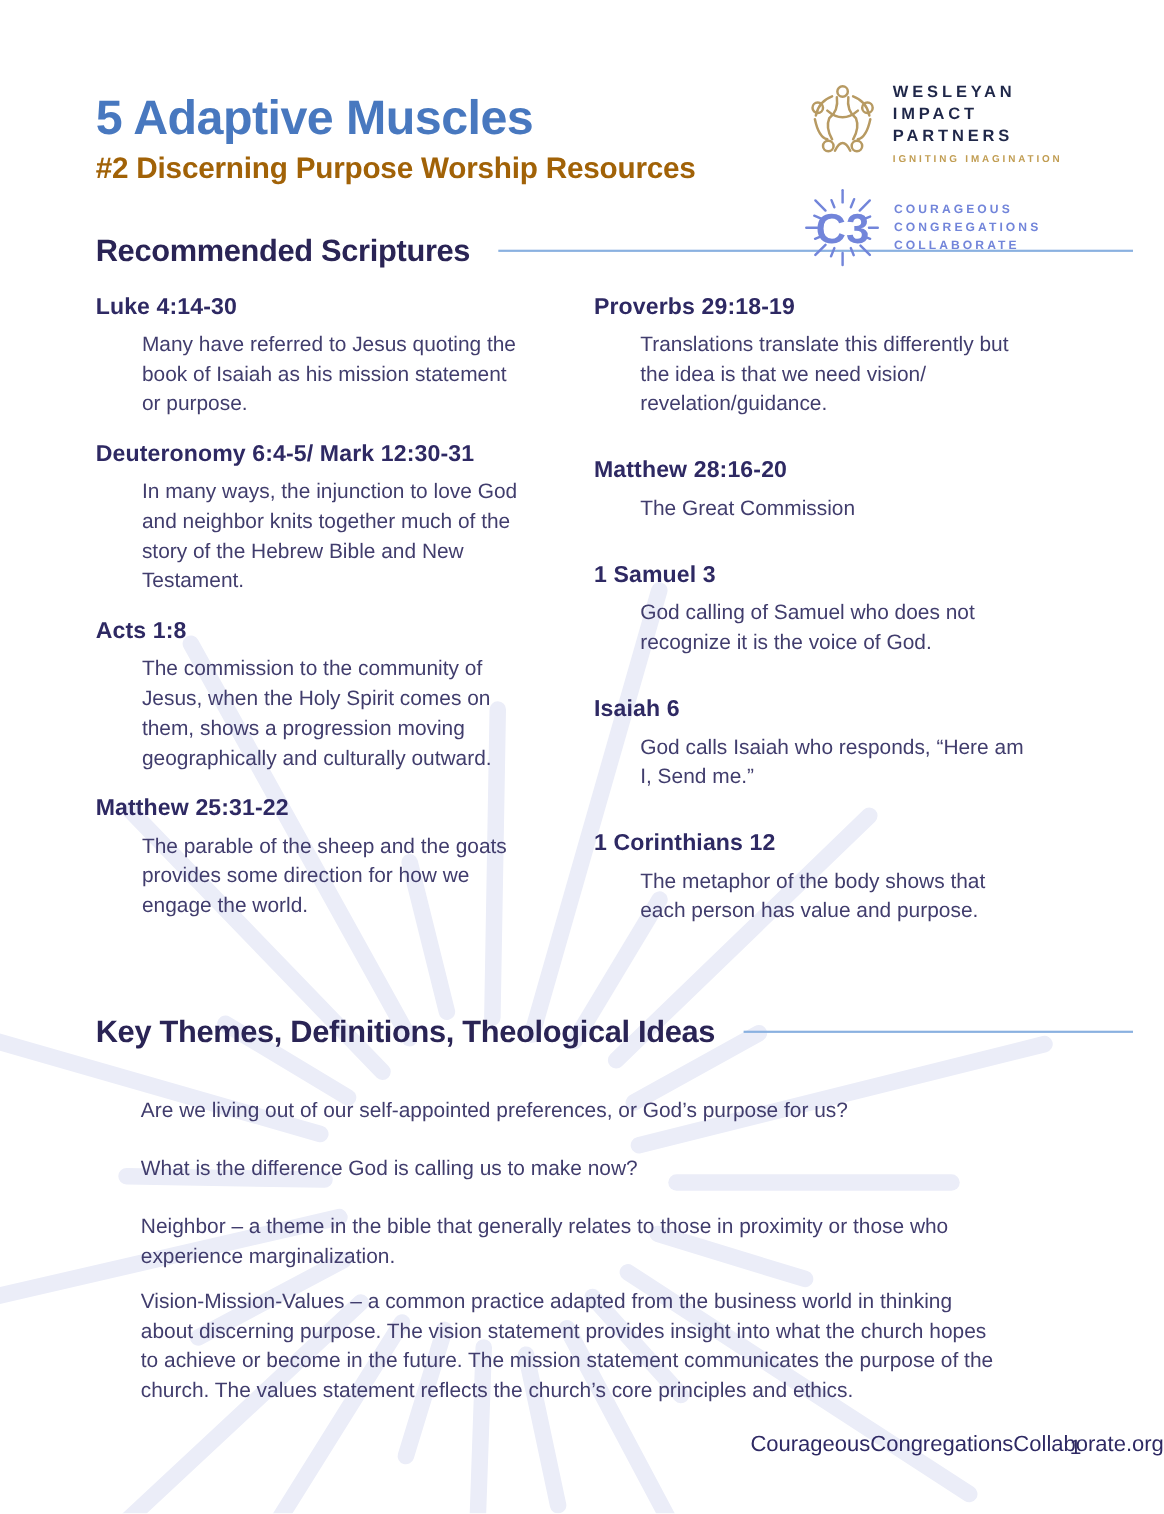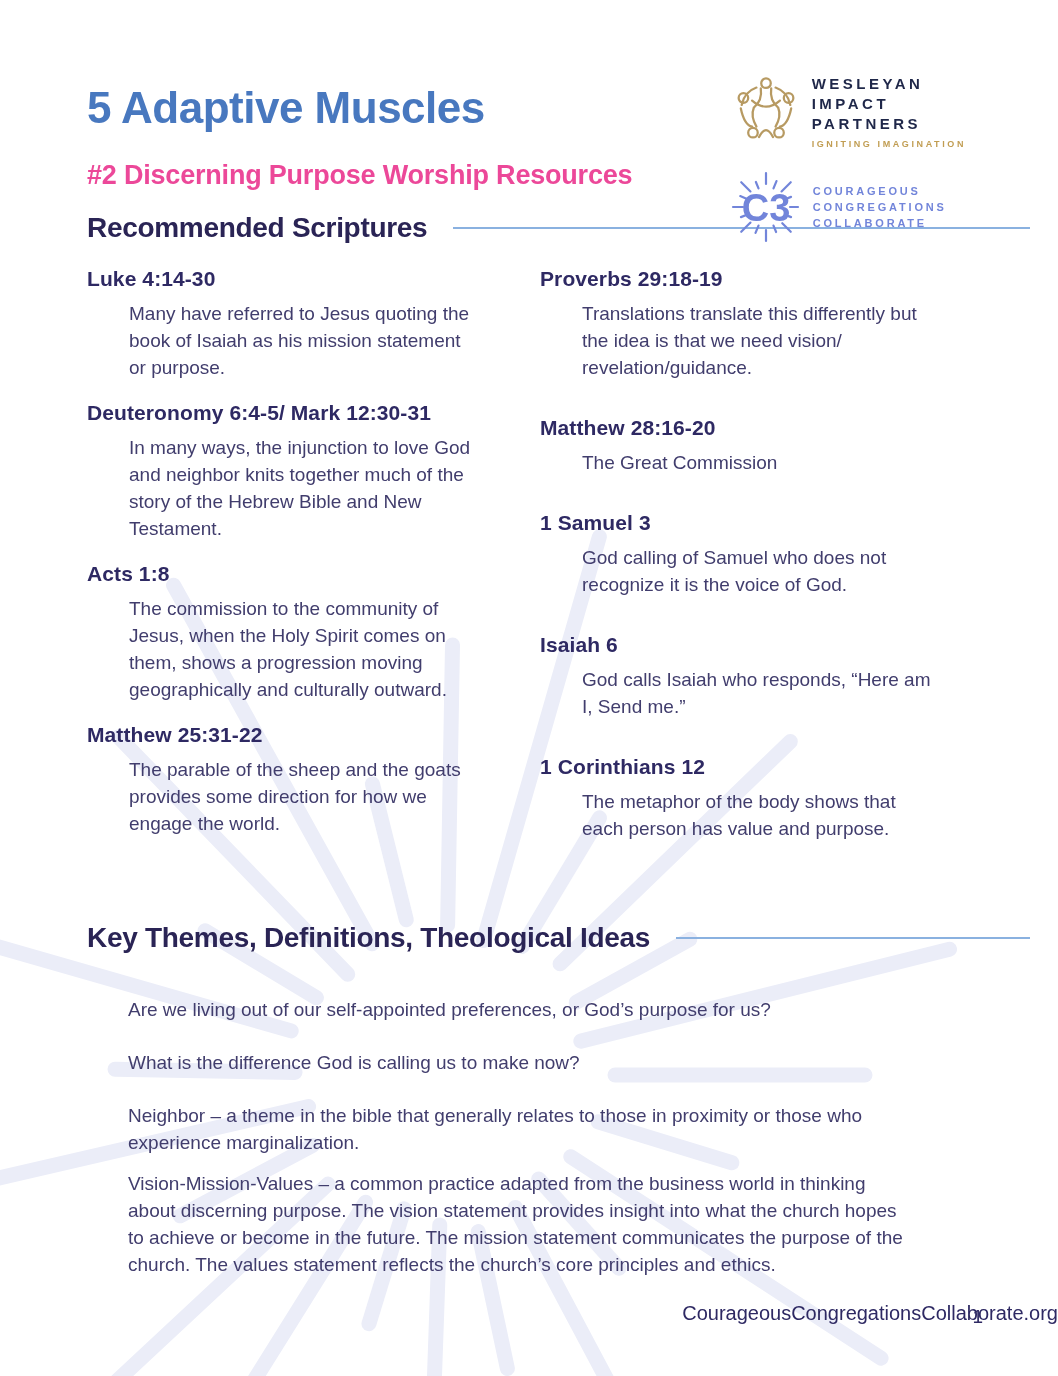--- a/index.html
+++ b/index.html
@@ -18,21 +18,21 @@
     position: absolute; left: 0; top: 0; width: 1058px; height: 1376px;
     z-index: 0; pointer-events: none;
   }
   
   .header-title { position: absolute; left: 87px; top: 84px; z-index: 2; }
   .doc-title {
     font-size: 44px; font-weight: 700; color: #4878bf; letter-spacing: -0.5px;
     line-height: 1.1;
   }
   .doc-subtitle {
-    margin-top: 28px; font-size: 27px; font-weight: 700; color: #ec4899;
+    margin-top: 6px; font-size: 27px; font-weight: 700; color: #a16207;
     letter-spacing: -0.2px;
   }
   .logos { position: absolute; top: 40px; right: 92px; z-index: 2; display: flex; flex-direction: column; gap: 16px; }
   .logo-wip { display: flex; align-items: center; gap: 13px; margin-top: 32px; }
   .wip-text .wip-line {
     font-size: 15px; font-weight: 700; color: #1f2749;
     letter-spacing: 3.5px; line-height: 20px;
   }
   .wip-tagline {
     margin-top: 5px; font-size: 9px; font-weight: 700; color: #c19d52;

